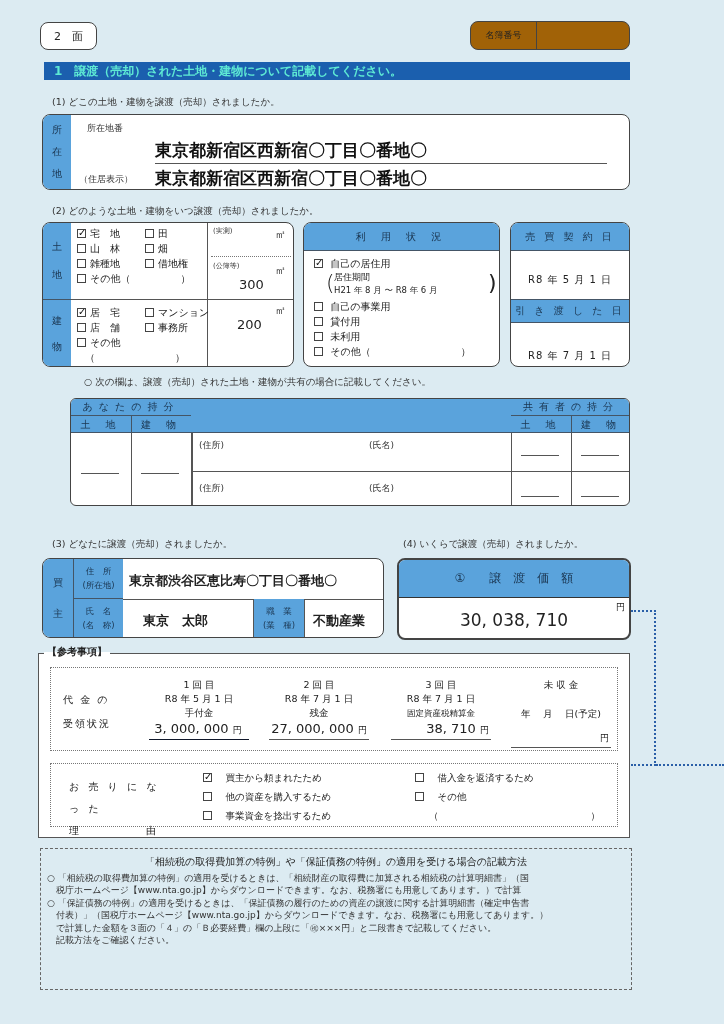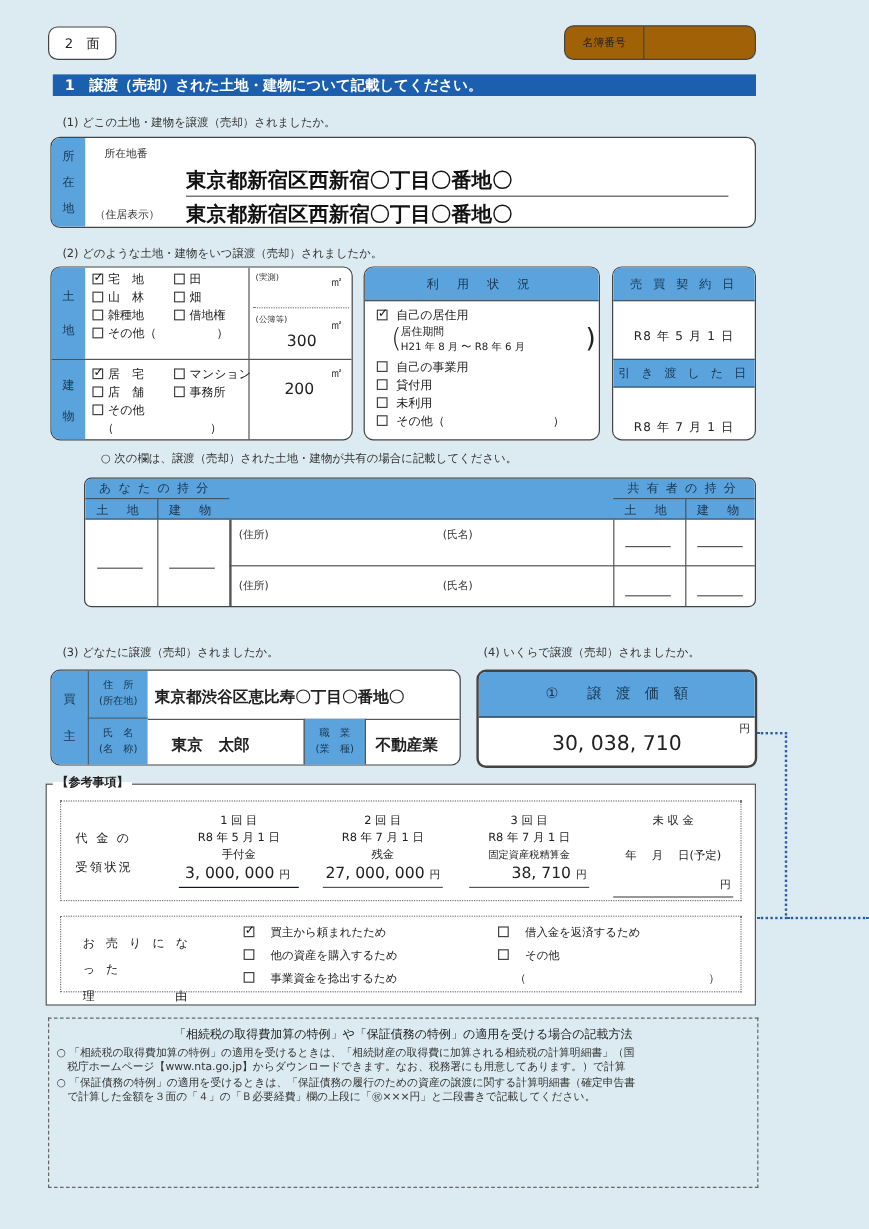--- a/index.html
+++ b/index.html
@@ -23,21 +23,21 @@
 <body>
 
 <div class="abs" style="left:40px;top:22px;width:28px;height:28px;width:30px"></div>
 <div class="abs" style="left:40px;top:22px;width:57px;height:28px;border:1px solid #444;border-radius:8px;background:#fff;display:flex;align-items:center;justify-content:center;font-size:11px">2　面</div>
 
 <div class="abs" style="left:470px;top:21px;width:160px;height:29px;border:1px solid #444;border-radius:8px;background:#a16207;display:flex">
   <div style="width:66px;border-right:1px solid #444;display:flex;align-items:center;justify-content:center;font-size:9px">名簿番号</div>
   <div style="flex:1"></div>
 </div>
 
-<div class="abs" style="left:44px;top:62px;width:586px;height:18px;background:#1b5fae;color:#ffffff;font-weight:bold;font-size:12px;line-height:18px;padding-left:10px;white-space:nowrap">1　譲渡（売却）された土地・建物について記載してください。</div>
+<div class="abs" style="left:44px;top:62px;width:586px;height:18px;background:#1b5fae;color:#5eead4;font-weight:bold;font-size:12px;line-height:18px;padding-left:10px;white-space:nowrap">1　譲渡（売却）された土地・建物について記載してください。</div>
 
 <div class="abs lbl" style="left:52px;top:96px;font-size:9.5px">(1)  どこの土地・建物を譲渡（売却）されましたか。</div>
 <div class="rbox" style="left:42px;top:114px;width:588px;height:76px">
   <div class="blue vlbl abs" style="left:0;top:0;width:28px;height:100%;padding:4px 0">
     <span>所</span>
     <span>在</span>
     <span>地</span>
   </div>
   <div class="abs lbl" style="left:44px;top:7px">所在地番</div>
   <div class="abs big" style="left:112px;top:24px;width:452px;border-bottom:1px solid #555;padding-bottom:1px">東京都新宿区西新宿〇丁目〇番地〇</div>
@@ -222,15 +222,17 @@
     <div style="padding-left:14px">（　　　　　　　　　　　　　　　　）</div>
   </div>
 </div>
 
 <div class="abs" style="left:40px;top:848px;width:592px;height:142px;border:1px dashed #666">
   <div class="abs" style="left:0;top:6px;width:100%;text-align:center;font-size:10px;white-space:nowrap">「相続税の取得費加算の特例」や「保証債務の特例」の適用を受ける場合の記載方法</div>
   <div class="abs" style="left:6px;top:23px">
     <div class="note">○  「相続税の取得費加算の特例」の適用を受けるときは、「相続財産の取得費に加算される相続税の計算明細書」（国</div>
     <div class="note">　税庁ホームページ【www.nta.go.jp】からダウンロードできます。なお、税務署にも用意してあります。）で計算</div>
     <div class="note">○  「保証債務の特例」の適用を受けるときは、「保証債務の履行のための資産の譲渡に関する計算明細書（確定申告書</div>
+    <div class="note">　付表）」（国税庁ホームページ【www.nta.go.jp】からダウンロードできます。なお、税務署にも用意してあります。）</div>
     <div class="note">　で計算した金額を３面の「４」の「Ｂ必要経費」欄の上段に「㊗×××円」と二段書きで記載してください。</div>
+    <div class="note">　記載方法をご確認ください。</div>
   </div>
 </div>
 
 </body></html>

